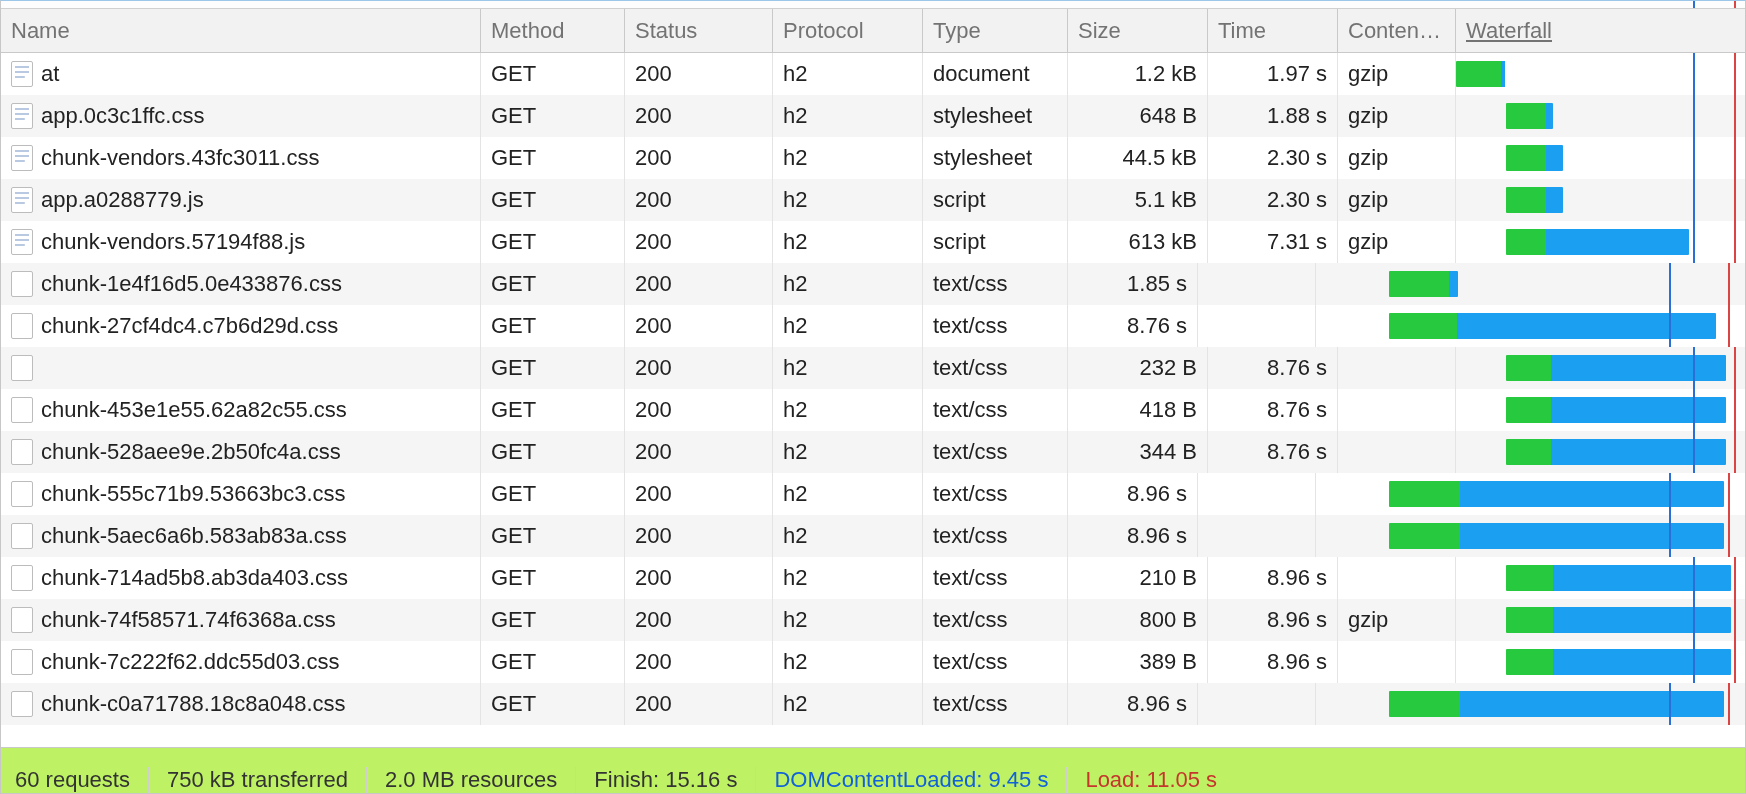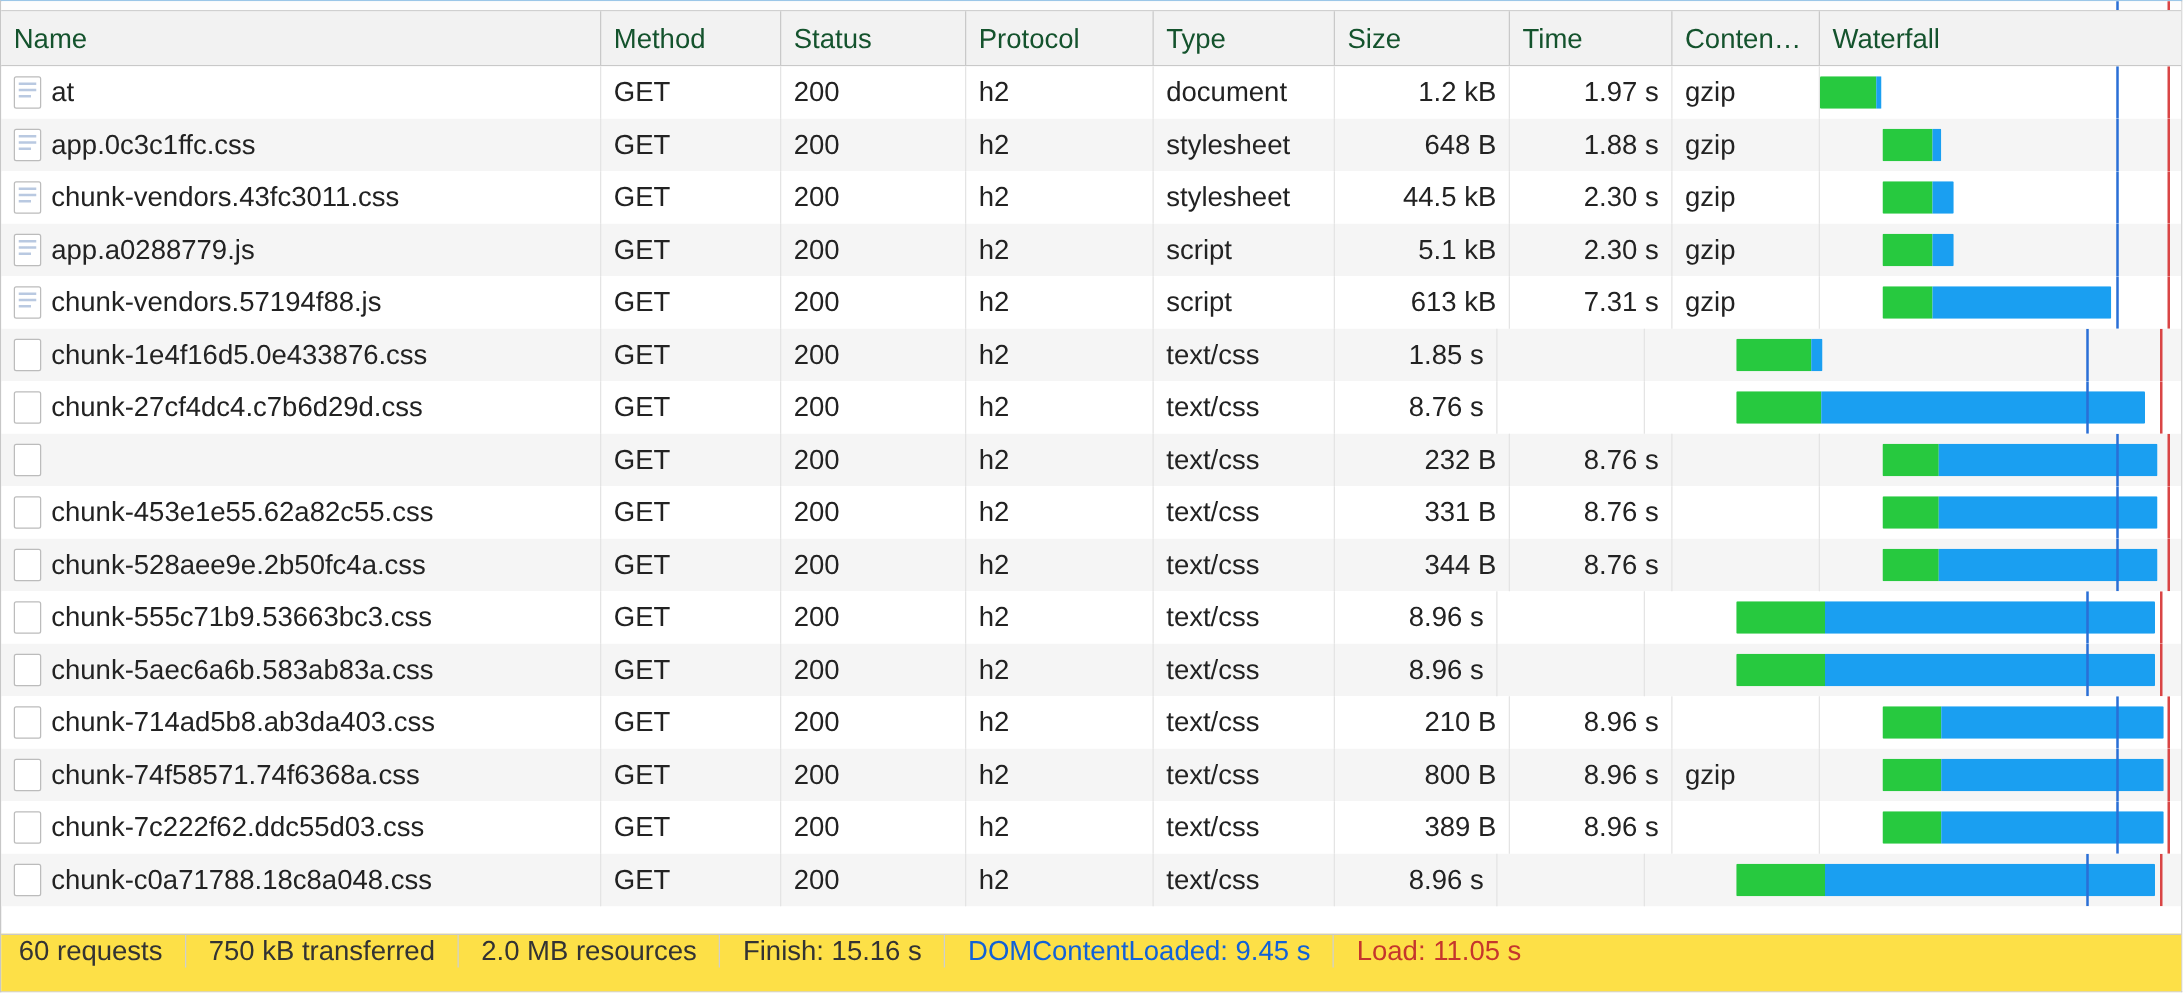--- a/index.html
+++ b/index.html
@@ -33,29 +33,29 @@
     display: flex;
     flex: 0 0 44px;
     background: #f2f2f2;
     border-bottom: 1px solid #c9c9c9;
   }
   .thead .th {
     display: flex;
     align-items: center;
     padding: 0 10px;
     border-right: 1px solid #c9c9c9;
-    color: #14532d;
+    color: #737373;
     font-weight: 400;
     cursor: default;
     user-select: none;
     position: relative;
     overflow: hidden;
     white-space: nowrap;
   }
-  .thead .th:last-child { border-right: none; }
+  .thead .th:last-child { border-right: none; text-decoration: underline; }
   .thead .resizer {
     position: absolute; right: -3px; top: 0; bottom: 0; width: 6px;
     cursor: col-resize;
   }
 
   
   .c-name     { width: 480px; flex: 0 0 480px; }
   .c-method   { width: 144px; flex: 0 0 144px; }
   .c-status   { width: 148px; flex: 0 0 148px; }
   .c-protocol { width: 150px; flex: 0 0 150px; }
@@ -129,24 +129,24 @@
   .wf-line {
     position: absolute; top: 0; bottom: 0; width: 2px;
   }
   .wf-line.dcl  { background: #2a6fd6; }
   .wf-line.load { background: #d94545; }
 
   
   .statusbar {
     flex: 0 0 46px;
     display: flex;
-    align-items: flex-start;
+    align-items: flex-end;
     padding: 0 14px;
     gap: 0;
-    background: #fde047;
+    background: #bef264;
     border-top: 1px solid #c9c9c9;
     font-size: 22px;
     color: #333;
   }
   .statusbar .seg {
     padding: 0 18px;
     border-right: 1px solid #cfcfcf;
     white-space: nowrap;
   }
   .statusbar .seg:first-child { padding-left: 0; }
@@ -391,21 +391,21 @@
       </div>
       <div class="row">
         <div class="cell c-name">
           <span class="file-icon"></span>
           <span>chunk-453e1e55.62a82c55.css</span>
         </div>
         <div class="cell c-method">GET</div>
         <div class="cell c-status">200</div>
         <div class="cell c-protocol">h2</div>
         <div class="cell c-type">text/css</div>
-        <div class="cell c-size">331 B</div>
+        <div class="cell c-size">418 B</div>
         <div class="cell c-time">8.76 s</div>
         <div class="cell c-content"></div>
         <div class="cell c-wf">
           <div class="wf-canvas">
             <div class="wf-bar" style="left: 17.1304%; width: 76.1739%;">
               <div class="seg-wait" style="width: 20.5479%;"></div>
               <div class="seg-dl" style="width: 79.4521%;"></div>
             </div>
             <div class="wf-line dcl" style="left: 82.1739%;"></div>
             <div class="wf-line load" style="left: 96.087%;"></div>

